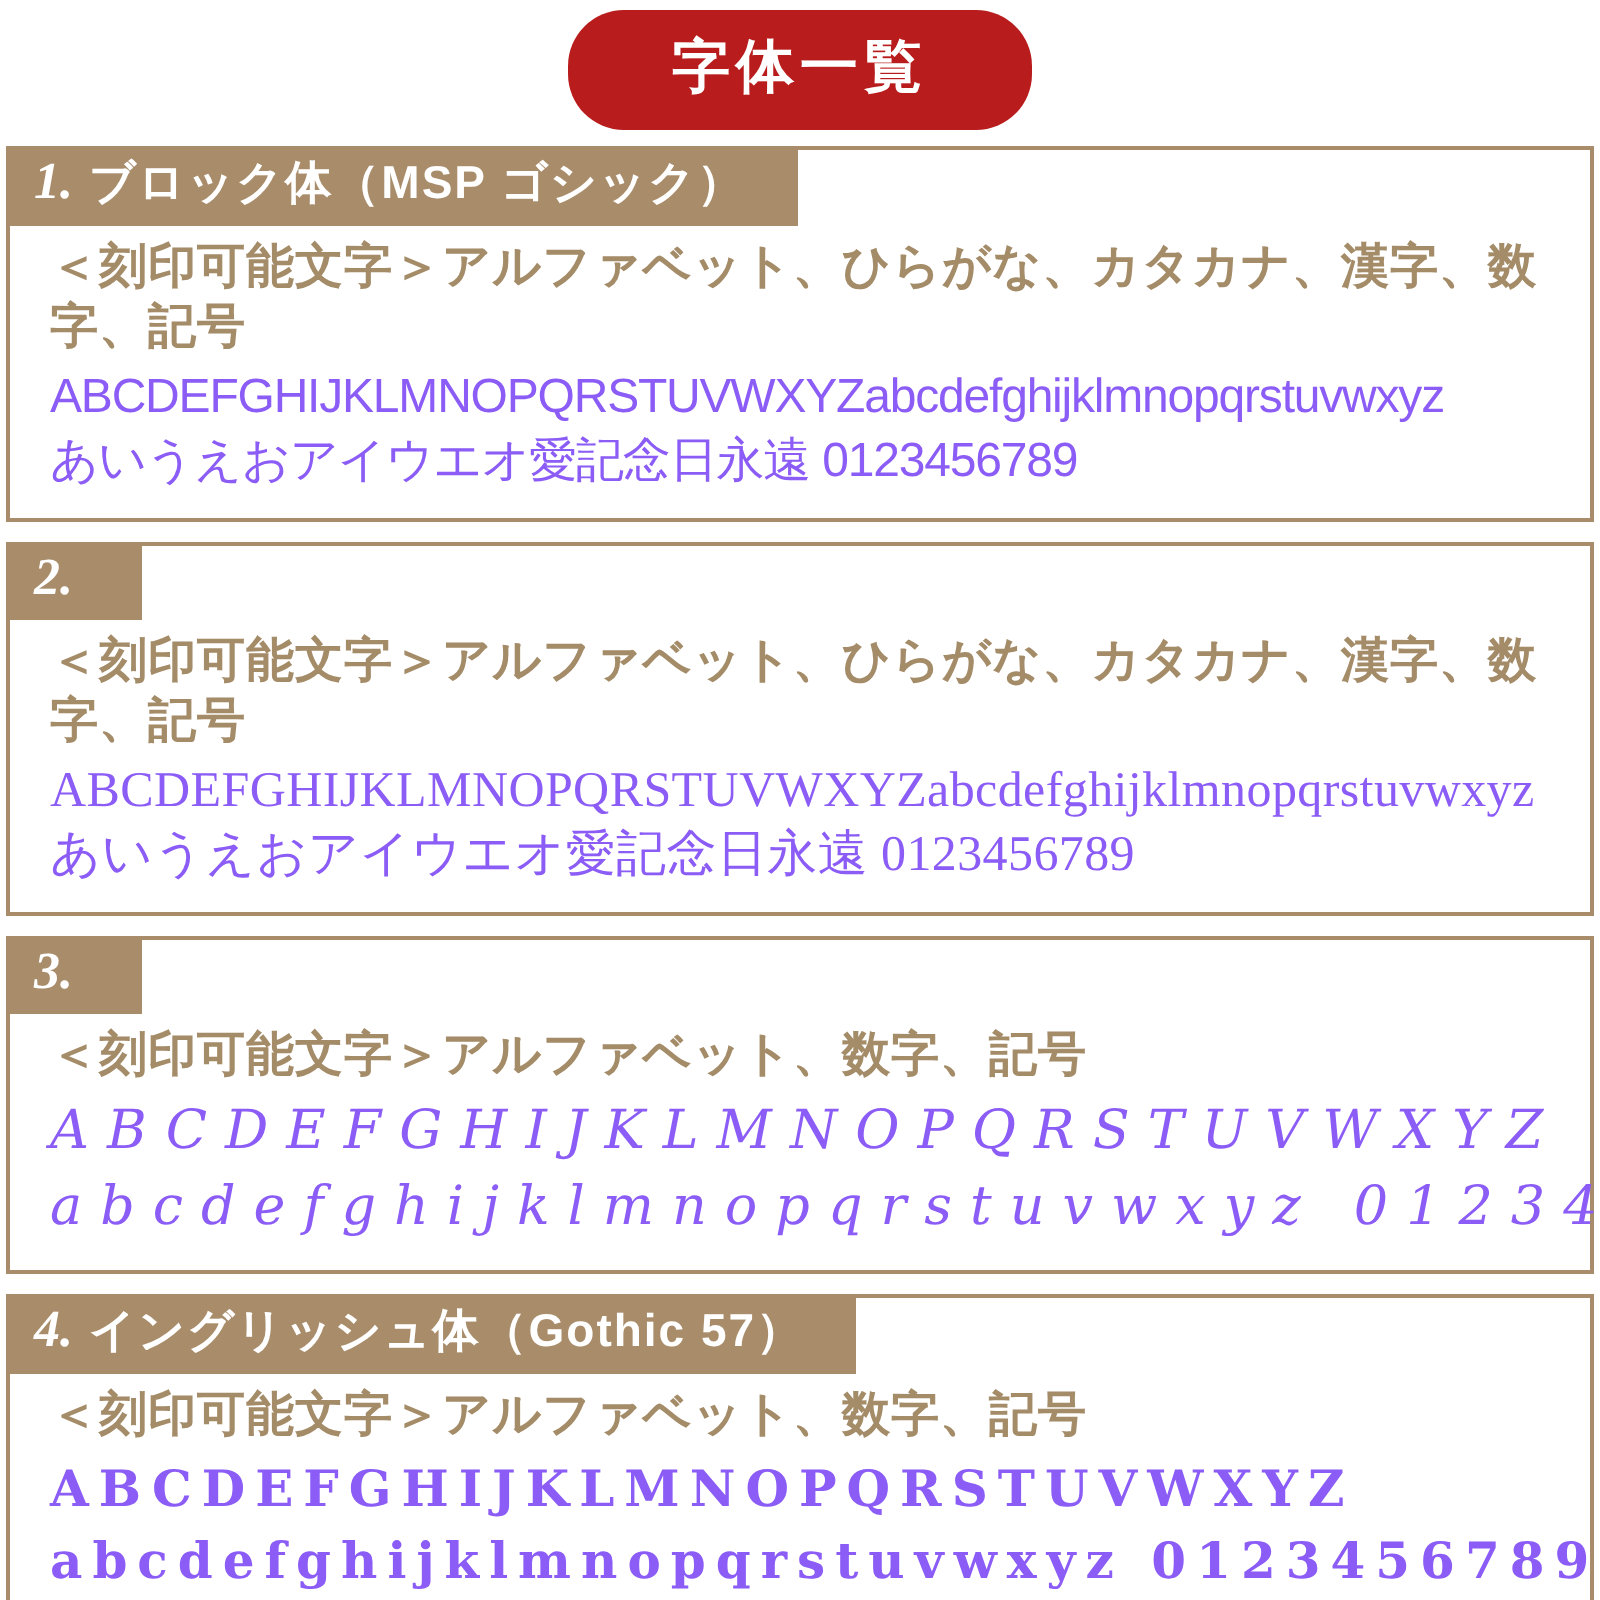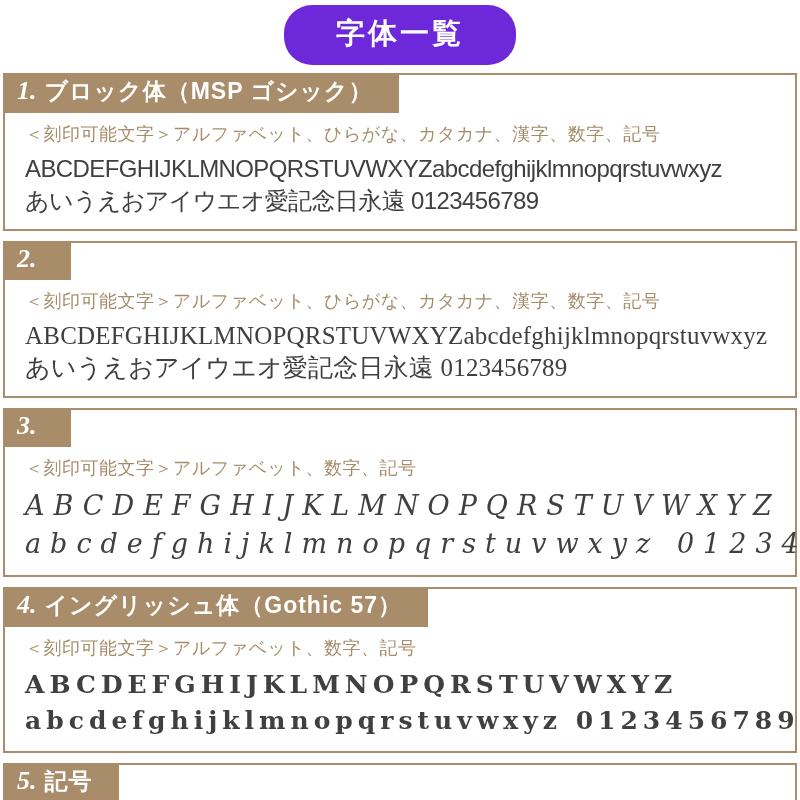--- a/index.html
+++ b/index.html
@@ -8,21 +8,21 @@
     width: 800px; height: 800px; overflow: hidden;
     font-family: "Liberation Sans", "DejaVu Sans", sans-serif;
     color: #1f1f1f;
   }
   .page { padding: 5px 3px 6px 3px; }
 
   
   .title-wrap { text-align: center; margin-bottom: 8px; }
   .title-pill {
     display: inline-block;
-    background: #6d28d9;
+    background: #b91c1c;
     color: #ffffff;
     border-radius: 28px;
     padding: 9px 52px 11px 52px;
     font-size: 29px;
     font-weight: bold;
     letter-spacing: 3px;
   }
 
   
   .font-section {
@@ -47,27 +47,27 @@
     margin-right: 8px;
   }
   .bar .bar-title {
     font-size: 23px;
     font-weight: bold;
     letter-spacing: 1px;
   }
   .content { padding: 6px 18px 12px 20px; }
   .label {
     color: #a58c69;
-    font-weight: normal;
-    font-size: 18px;
+    font-weight: bold;
+    font-size: 24px;
     letter-spacing: 0.5px;
     line-height: 30px;
     margin-bottom: 4px;
   }
-  .alpha { color: #404040; line-height: 32px; white-space: nowrap; }
+  .alpha { color: #8b5cf6; line-height: 32px; white-space: nowrap; }
 
   
   .style-gothic .alpha {
     font-family: "Liberation Sans", "DejaVu Sans", sans-serif;
     font-size: 24px; letter-spacing: -0.6px;
   }
   .style-mincho .alpha {
     font-family: "Liberation Serif", "DejaVu Serif", serif;
     font-size: 25px; letter-spacing: 0.2px;
   }

